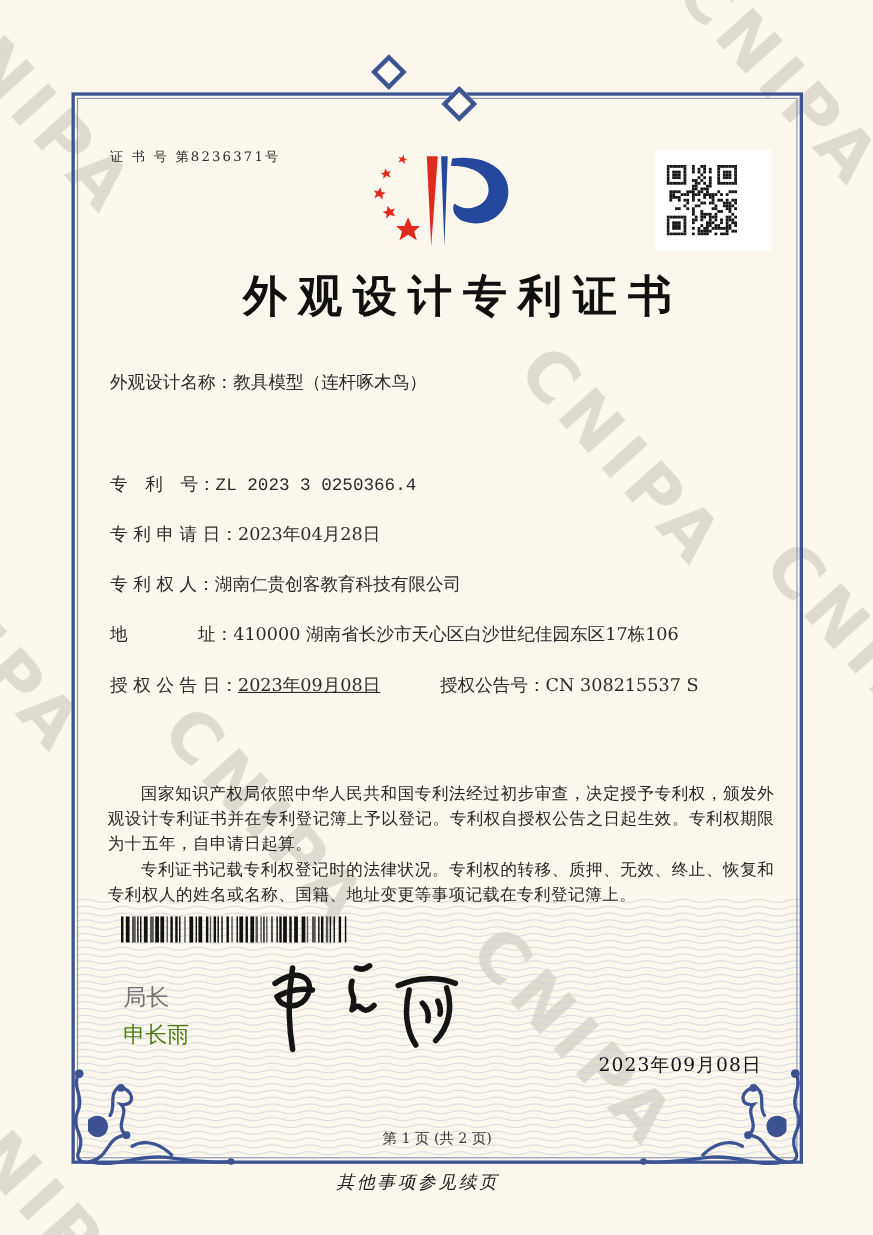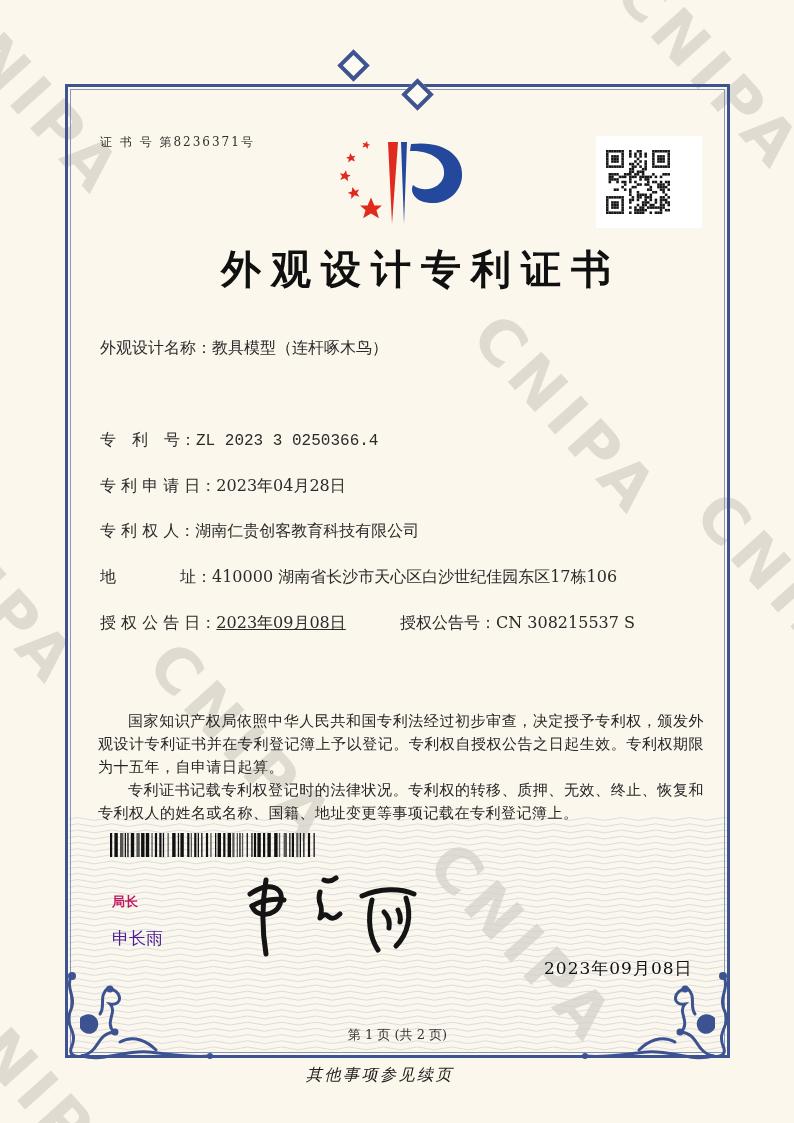--- a/index.html
+++ b/index.html
@@ -64,26 +64,26 @@
     font-size:15px; line-height:23px; letter-spacing:0.5px; color:#262626;
     text-align:justify;
     margin-top:48px;
   }
   .body-text p{margin:0; text-indent:2em;}
   .barcode{position:absolute; z-index:5; left:110px; top:833px;}
   
   .sign-role{
     position:absolute; z-index:5; left:112px; top:893px;
     font-family:"DejaVu Sans","Liberation Sans",sans-serif;
-    font-size:13px; color:#be185d;font-weight:bold;
+    font-size:21px; color:#737373;
   }
   .sign-name{
     position:absolute; z-index:5; left:112px; top:927px;
     font-family:"DejaVu Sans","Liberation Sans",sans-serif;
-    font-size:17px; color:#4c1d95;
+    font-size:20px; color:#4d7c0f;
   }
   .signature{position:absolute; z-index:5; left:228px; top:866px;}
   .issue-date{
     position:absolute; z-index:5; left:544px; top:957px;
     font-size:17px; letter-spacing:1px; color:#111;
   }
   .page-info{
     position:absolute; z-index:5; left:65px; top:1026px; width:665px;
     text-align:center; font-size:13px; color:#333;
   }

